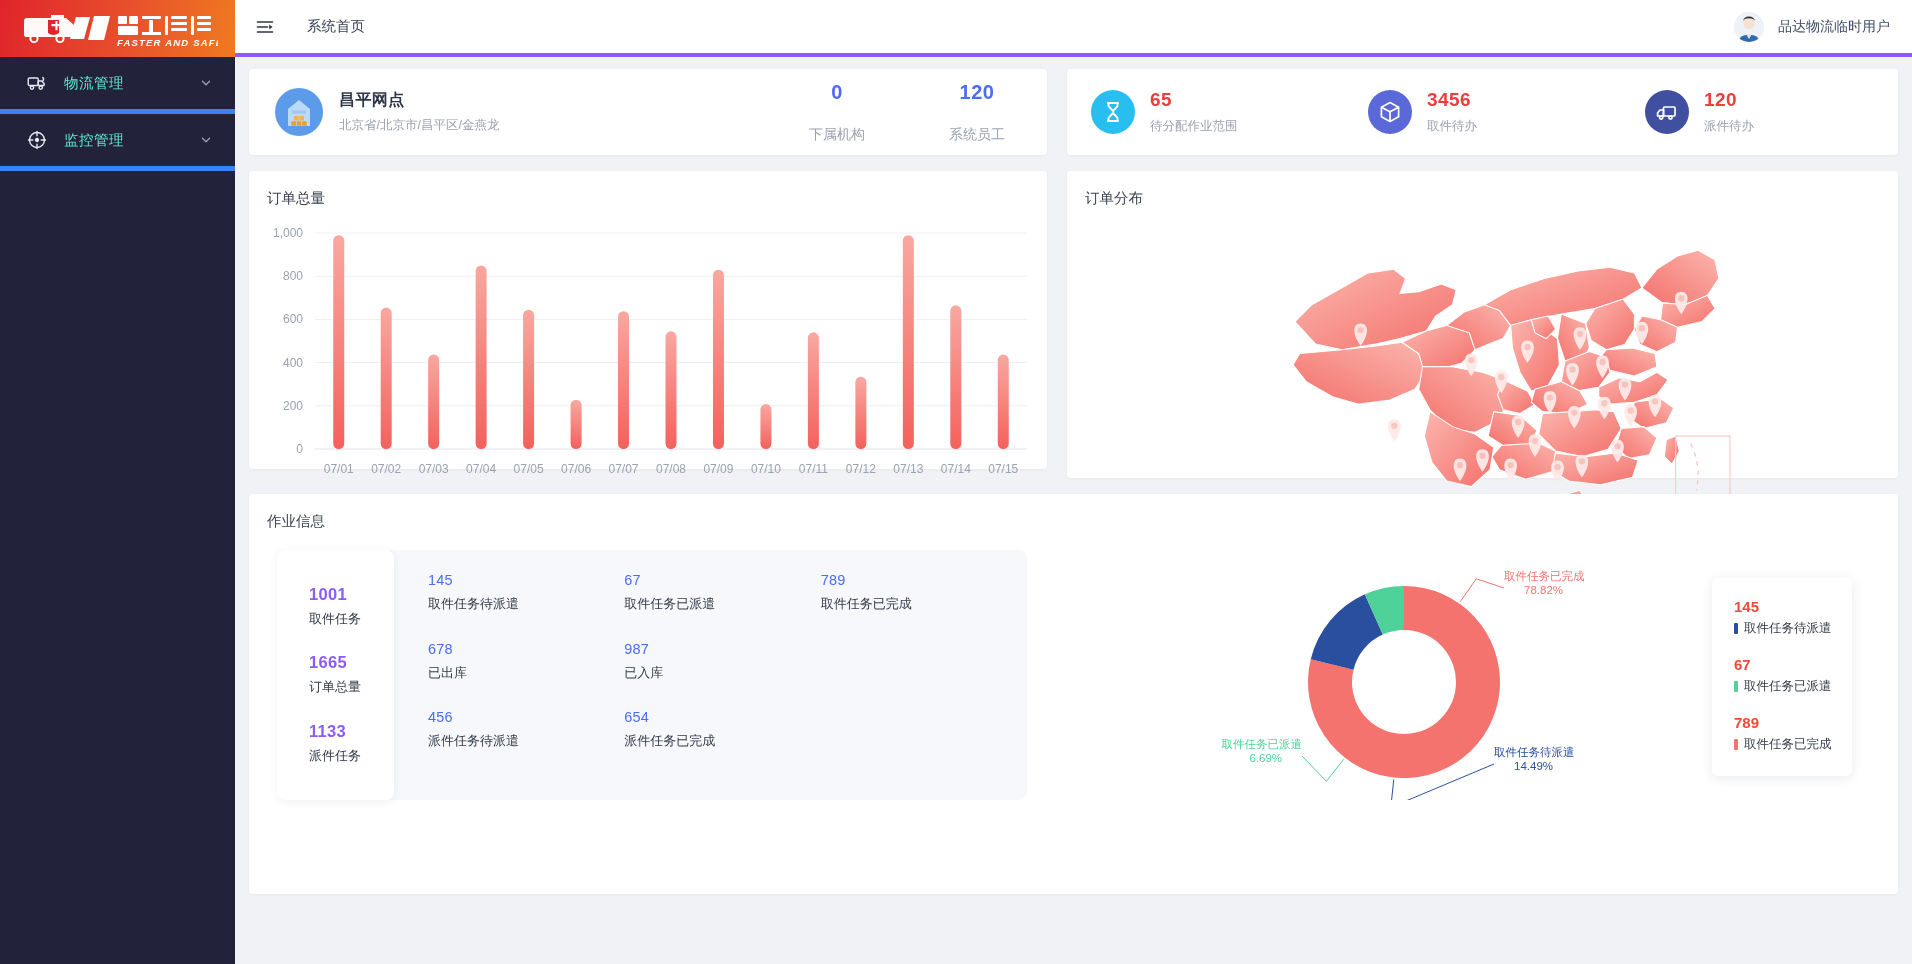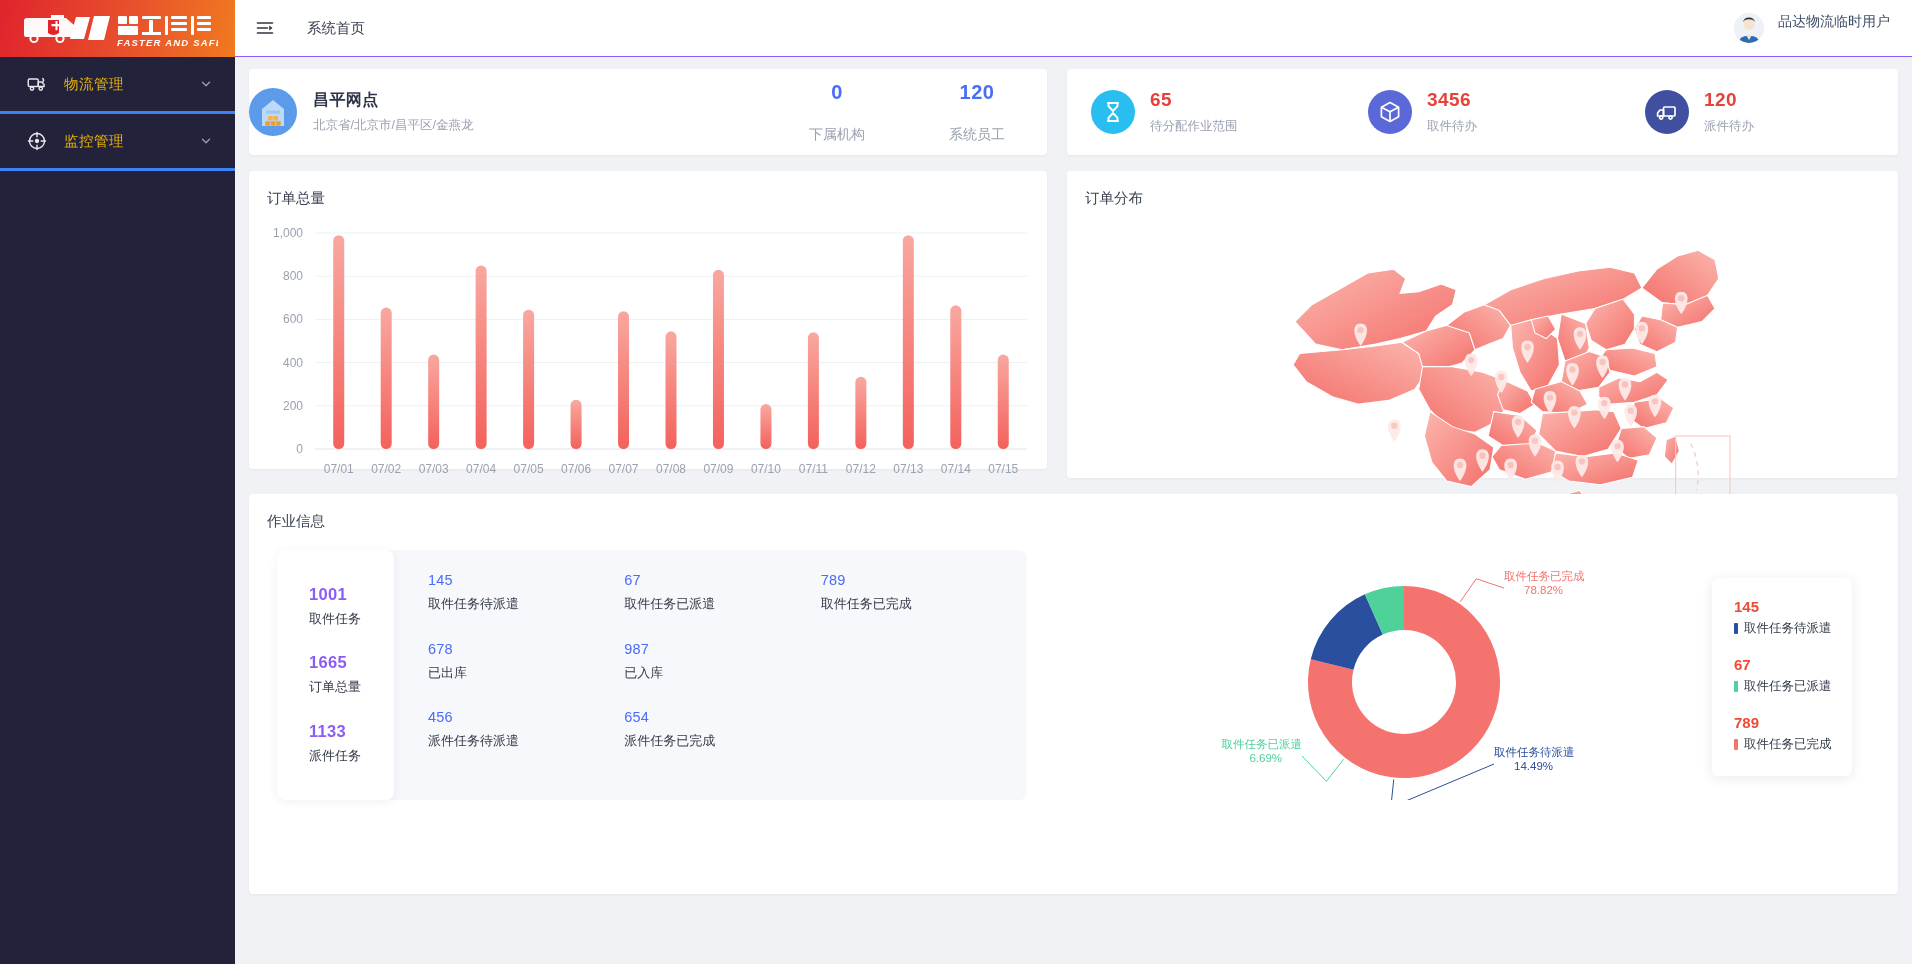--- a/index.html
+++ b/index.html
@@ -20,48 +20,48 @@
     height: 57px; width: 100%;
     background: linear-gradient(100deg, #e0242c 0%, #e8512c 55%, #f07a20 100%);
     display: flex; align-items: center; justify-content: center;
     position: relative; overflow: hidden;
   }
   .logo-svg { display: block; }
   .menu { flex: 1; padding-top: 0; }
   .menu-item {
     height: 57px; display: flex; align-items: center;
     padding: 0 22px 0 26px; cursor: pointer;
-    border-bottom: 3px solid #3b82f6;
-    color: #eab308;
+    border-bottom: 5px solid #3b82f6;
+    color: #5eead4;
   }
   .mi-icon { width: 22px; height: 22px; flex: 0 0 22px; display:flex; align-items:center; justify-content:center; }
   .mi-label { font-size: 14.5px; margin-left: 16px; flex: 1; letter-spacing: .5px; }
   .mi-chev { width: 14px; height: 14px; opacity: .75; }
 
   
   .main { flex: 1; height: 964px; display: flex; flex-direction: column; background: #f0f2f5; }
   .topbar {
     height: 57px; background: #fff; display: flex; align-items: center;
-    padding: 0 22px 0 18px; border-bottom: 1px solid #8b5cf6;
+    padding: 0 22px 0 18px; border-bottom: 4px solid #8b5cf6;
   }
   .collapse-btn { width: 24px; height: 24px; cursor: pointer; display:flex; align-items:center; justify-content:center;}
   .breadcrumb { font-size: 14.5px; color: #3b4252; margin-left: 30px; }
   .topbar-spacer { flex: 1; }
-  .user-box { display: flex; gap: 14px; cursor: pointer; }
+  .user-box { display: flex; align-items: center; gap: 14px; cursor: pointer; }
   .avatar { width: 30px; height: 30px; border-radius: 50%; overflow: hidden; display:block; background:#e9edf5;}
   .user-name { font-size: 14px; color: #3d4b63; }
 
   .content { flex: 1; padding: 12px 14px 0 14px; overflow: hidden; }
 
   .card { background: #fff; border-radius: 4px; box-shadow: 0 1px 3px rgba(30,40,70,.05); }
 
   
   .row1 { display: flex; gap: 20px; }
   .summary-card { flex: 0 0 798px; height: 86px; display: flex; align-items: center; }
-  .branch { display: flex; align-items: center; flex: 1 1 auto; }
+  .branch { display: flex; align-items: center; flex: 1 1 auto; padding-left: 26px; }
   .branch-ico { width: 48px; height: 48px; }
   .branch-text { margin-left: 16px; }
   .branch-name { font-size: 16px; color: #2d3548; font-weight: 600; letter-spacing:.4px; }
   .branch-addr { font-size: 12.5px; color: #9aa1b0; margin-top: 6px; }
   .kpi { width: 140px; text-align: center; }
   .kpi-num { font-size: 20px; font-weight: 700; color: #4a6cf7; letter-spacing:.5px; }
   .kpi-lbl { font-size: 14px; color: #9aa1b0; margin-top: 22px; }
 
   .todo-card { flex: 1 1 auto; height: 86px; display: flex; align-items: center; }
   .todo { flex: 1; display: flex; align-items: center; padding-left: 24px; }

